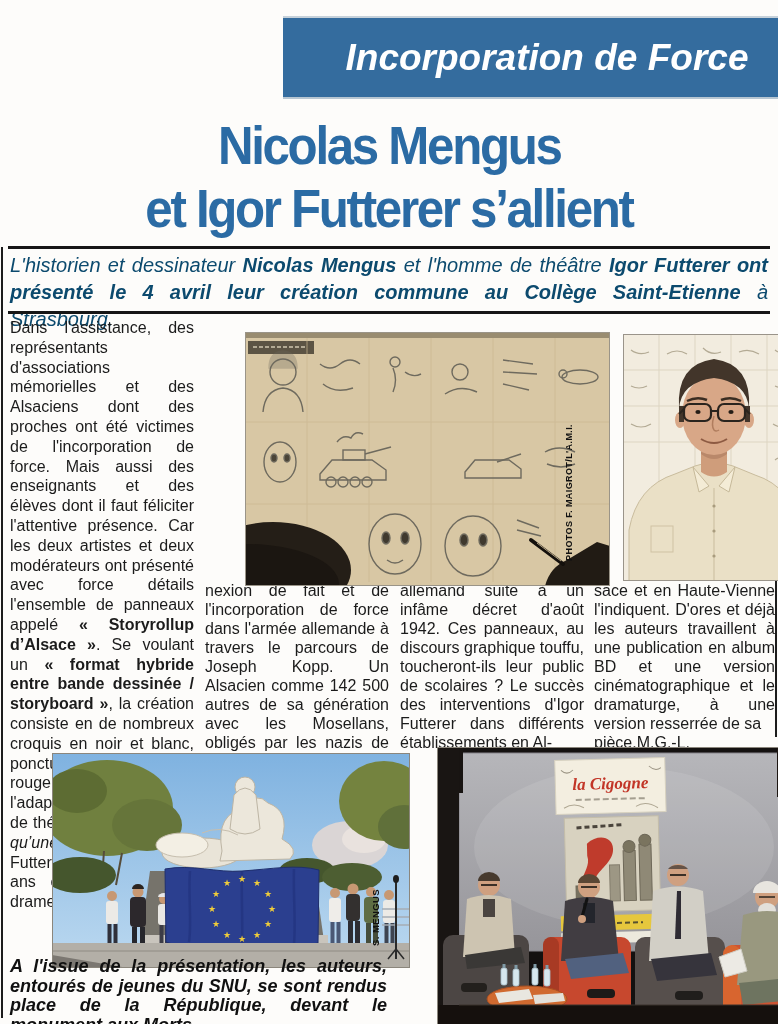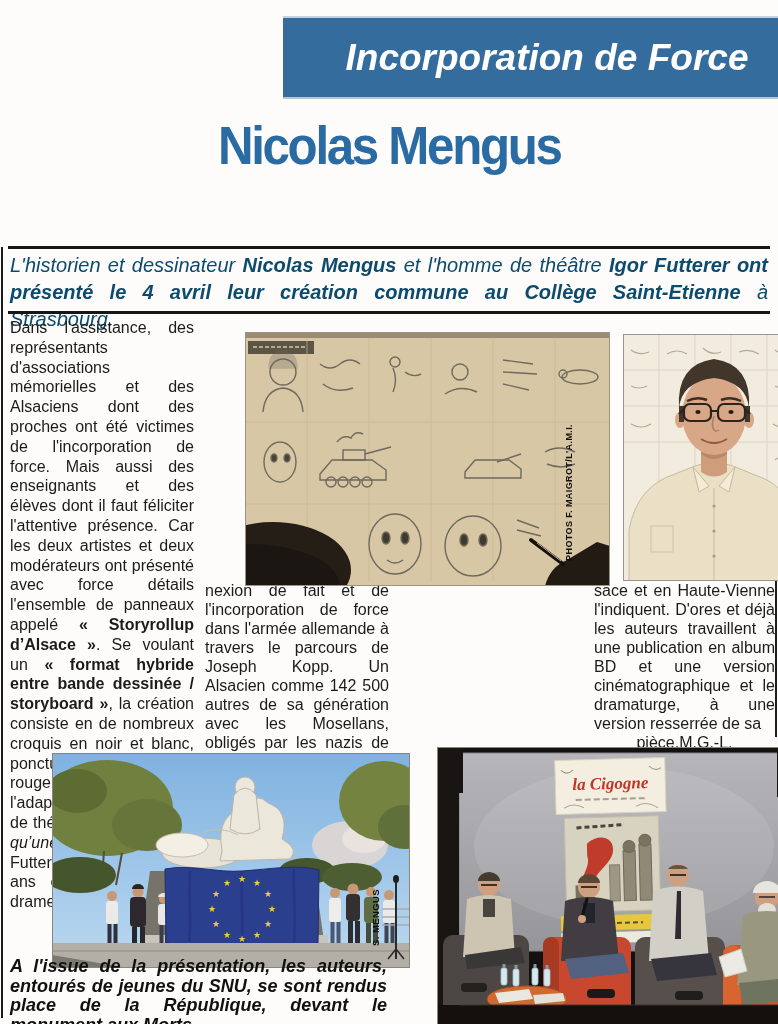--- a/index.html
+++ b/index.html
@@ -28,21 +28,21 @@
   .lede{position:absolute;left:10px;top:252px;width:758px;margin:0;font-style:italic;
         font-size:20px;line-height:27px;text-align:justify;color:#0c4a6e;}
 
   
   .col{position:absolute;margin:0;text-align:justify;color:#1b1b1b;font-size:16px;}
   .col1{left:10px;top:318px;width:184px;line-height:19.8px;}
   .col2{left:205px;top:581px;width:184px;line-height:19px;}
   .col3{left:400px;top:581px;width:184px;line-height:19px;}
   .col4{left:594px;top:581px;width:181px;line-height:19px;}
   .seg-b{font-weight:bold;} .seg-i{font-style:italic;}
-  .col4-last{display:flex;justify-content:center;}
+  .col4-last{display:flex;justify-content:flex-start;}
   .byline{font-weight:normal;}
 
   
   .photo{position:absolute;line-height:0;}
   .photo svg{display:block;}
   .photo-sketches{left:205px;top:316px;width:365px;height:254px;}
   .photo-portrait{left:583px;top:318px;width:183px;height:247px;}
   .photo-monument{left:12px;top:737px;width:358px;height:215px;}
   .photo-panel{left:397px;top:731px;width:373px;height:280px;}
 
@@ -62,30 +62,32 @@
 <body>
 
 <div class="page">
 
   <div class="kicker">
     <span class="kicker-label">Incorporation de Force</span>
   </div>
 
   <h1 class="headline">
     <span class="hl-line"><span class="hl-scale">Nicolas Mengus</span></span>
+    <span class="hl-line"><span class="hl-scale">et Igor Futterer s’allient</span></span>
   </h1>
 
   <div class="rule rule-top"></div>
   <p class="lede"><span>L'historien et dessinateur </span><span class="seg-b">Nicolas Mengus</span><span> et l'homme de théâtre </span><span class="seg-b">Igor Futterer ont présenté le 4 avril leur création commune au Collège Saint-Etienne</span><span> à Strasbourg.</span></p>
   <div class="rule rule-bot"></div>
   <div class="vrule vrule-left"></div>
   <div class="vrule vrule-right"></div>
 
   <p class="col col1"><span>Dans l'assistance, des représentants d'associations mémorielles et des Alsaciens dont des proches ont été victimes de l'incorporation de force. Mais aussi des enseignants et des élèves dont il faut féliciter l'attentive présence. Car les deux artistes et deux modérateurs ont présenté avec force détails l'ensemble de panneaux appelé </span><span class="seg-b">« Storyrollup d’Alsace »</span><span>. Se voulant un </span><span class="seg-b">« format hybride entre bande dessinée / storyboard »</span><span>, la création consiste en de nombreux croquis en noir et blanc, ponctués parfois de rouge. Il s'agit de l'adaptation de la pièce de théâtre </span><span class="seg-i">La cigogne n’a qu’une tête</span><span> écrite par Igor Futterer il y a presque 30 ans et qui évoque le drame de l'An-</span></p>
   <p class="col col2">nexion de fait et de l'incorporation de force dans l'armée allemande à travers le parcours de Joseph Kopp. Un Alsacien comme 142 500 autres de sa génération avec les Mosellans, obligés par les nazis de porter l'uniforme</p>
+  <p class="col col3">allemand suite à un infâme décret d'août 1942. Ces panneaux, au discours graphique touffu, toucheront-ils leur public de scolaires ? Le succès des interventions d'Igor Futterer dans différents établissements en Al-</p>
   <div class="col col4">
     <span>sace et en Haute-Vienne l'indiquent. D'ores et déjà les auteurs travaillent à une publication en album BD et une version cinématographique et le dramaturge, à une version resserrée de sa</span>
     <span class="col4-last">
       <span>pièce.</span>
       <span class="byline">M.G.-L.</span>
     </span>
   </div>
 
   <figure class="photo photo-sketches">
     <svg viewBox="0 0 365 254" width="365" height="254">

